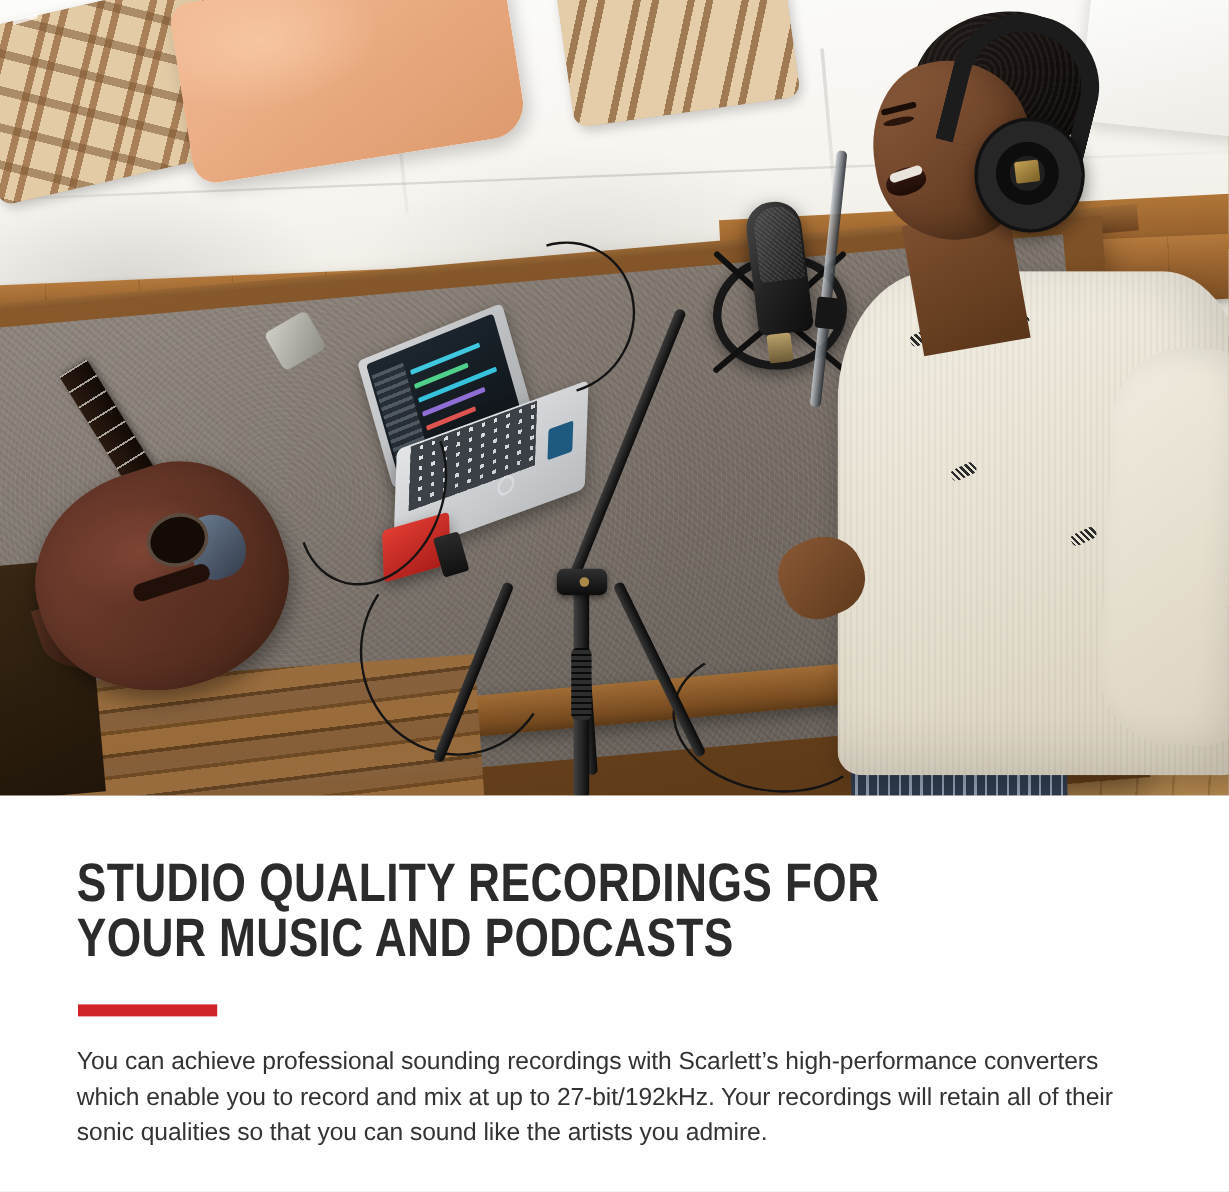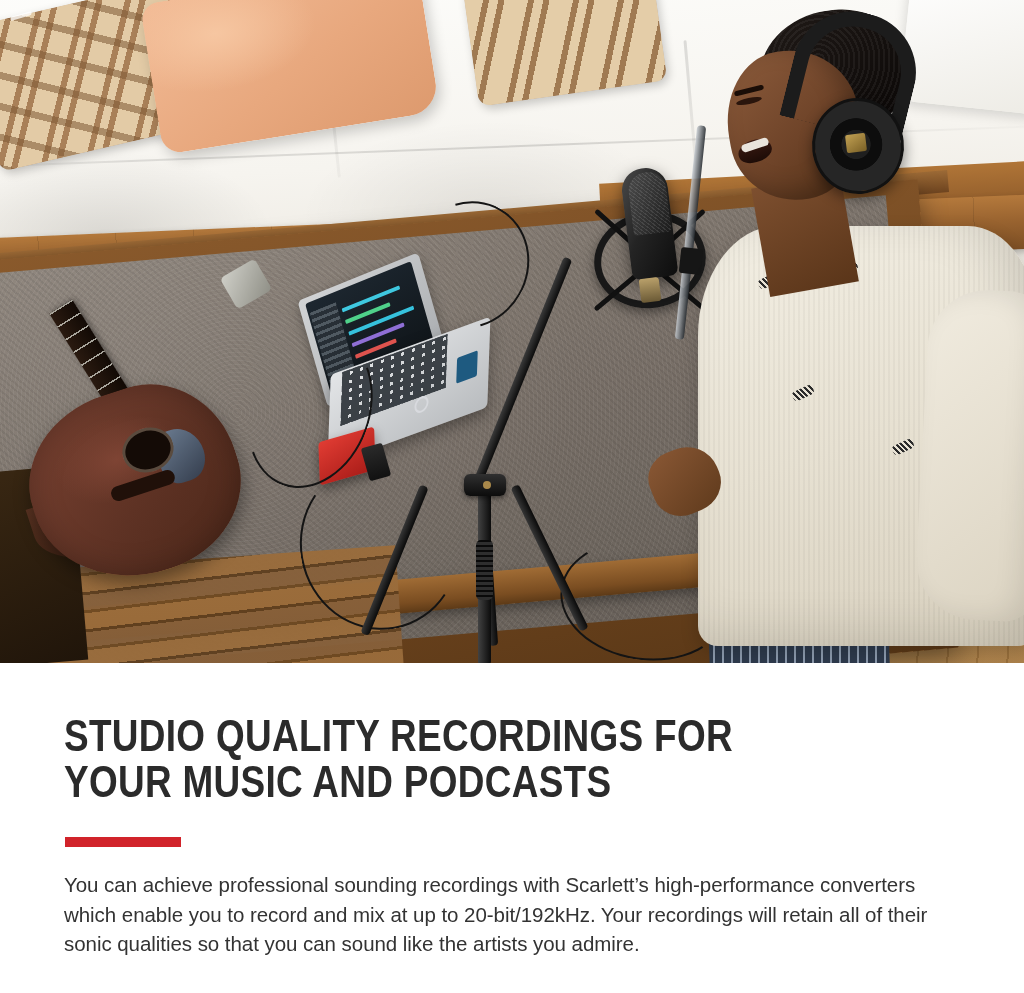--- a/index.html
+++ b/index.html
@@ -601,17 +601,17 @@
 
   <div class="content">
 
     <h1 class="headline">
       <span class="hl-line">STUDIO QUALITY RECORDINGS FOR</span>
       <span class="hl-line">YOUR MUSIC AND PODCASTS</span>
     </h1>
 
     <div class="rule" style="background: rgb(209, 35, 42);"></div>
 
-    <p class="body-copy">You can achieve professional sounding recordings with Scarlett’s high-performance converters which enable you to record and mix at up to 20-bit/192kHz. Your recordings will retain all of their sonic qualities so that you can sound like the artists you admire.</p>
+    <p class="body-copy">You can achieve professional sounding recordings with Scarlett’s high-performance converters which enable you to record and mix at up to 27-bit/192kHz. Your recordings will retain all of their sonic qualities so that you can sound like the artists you admire.</p>
 
   </div>
 
 </div>
 
 </body></html>

